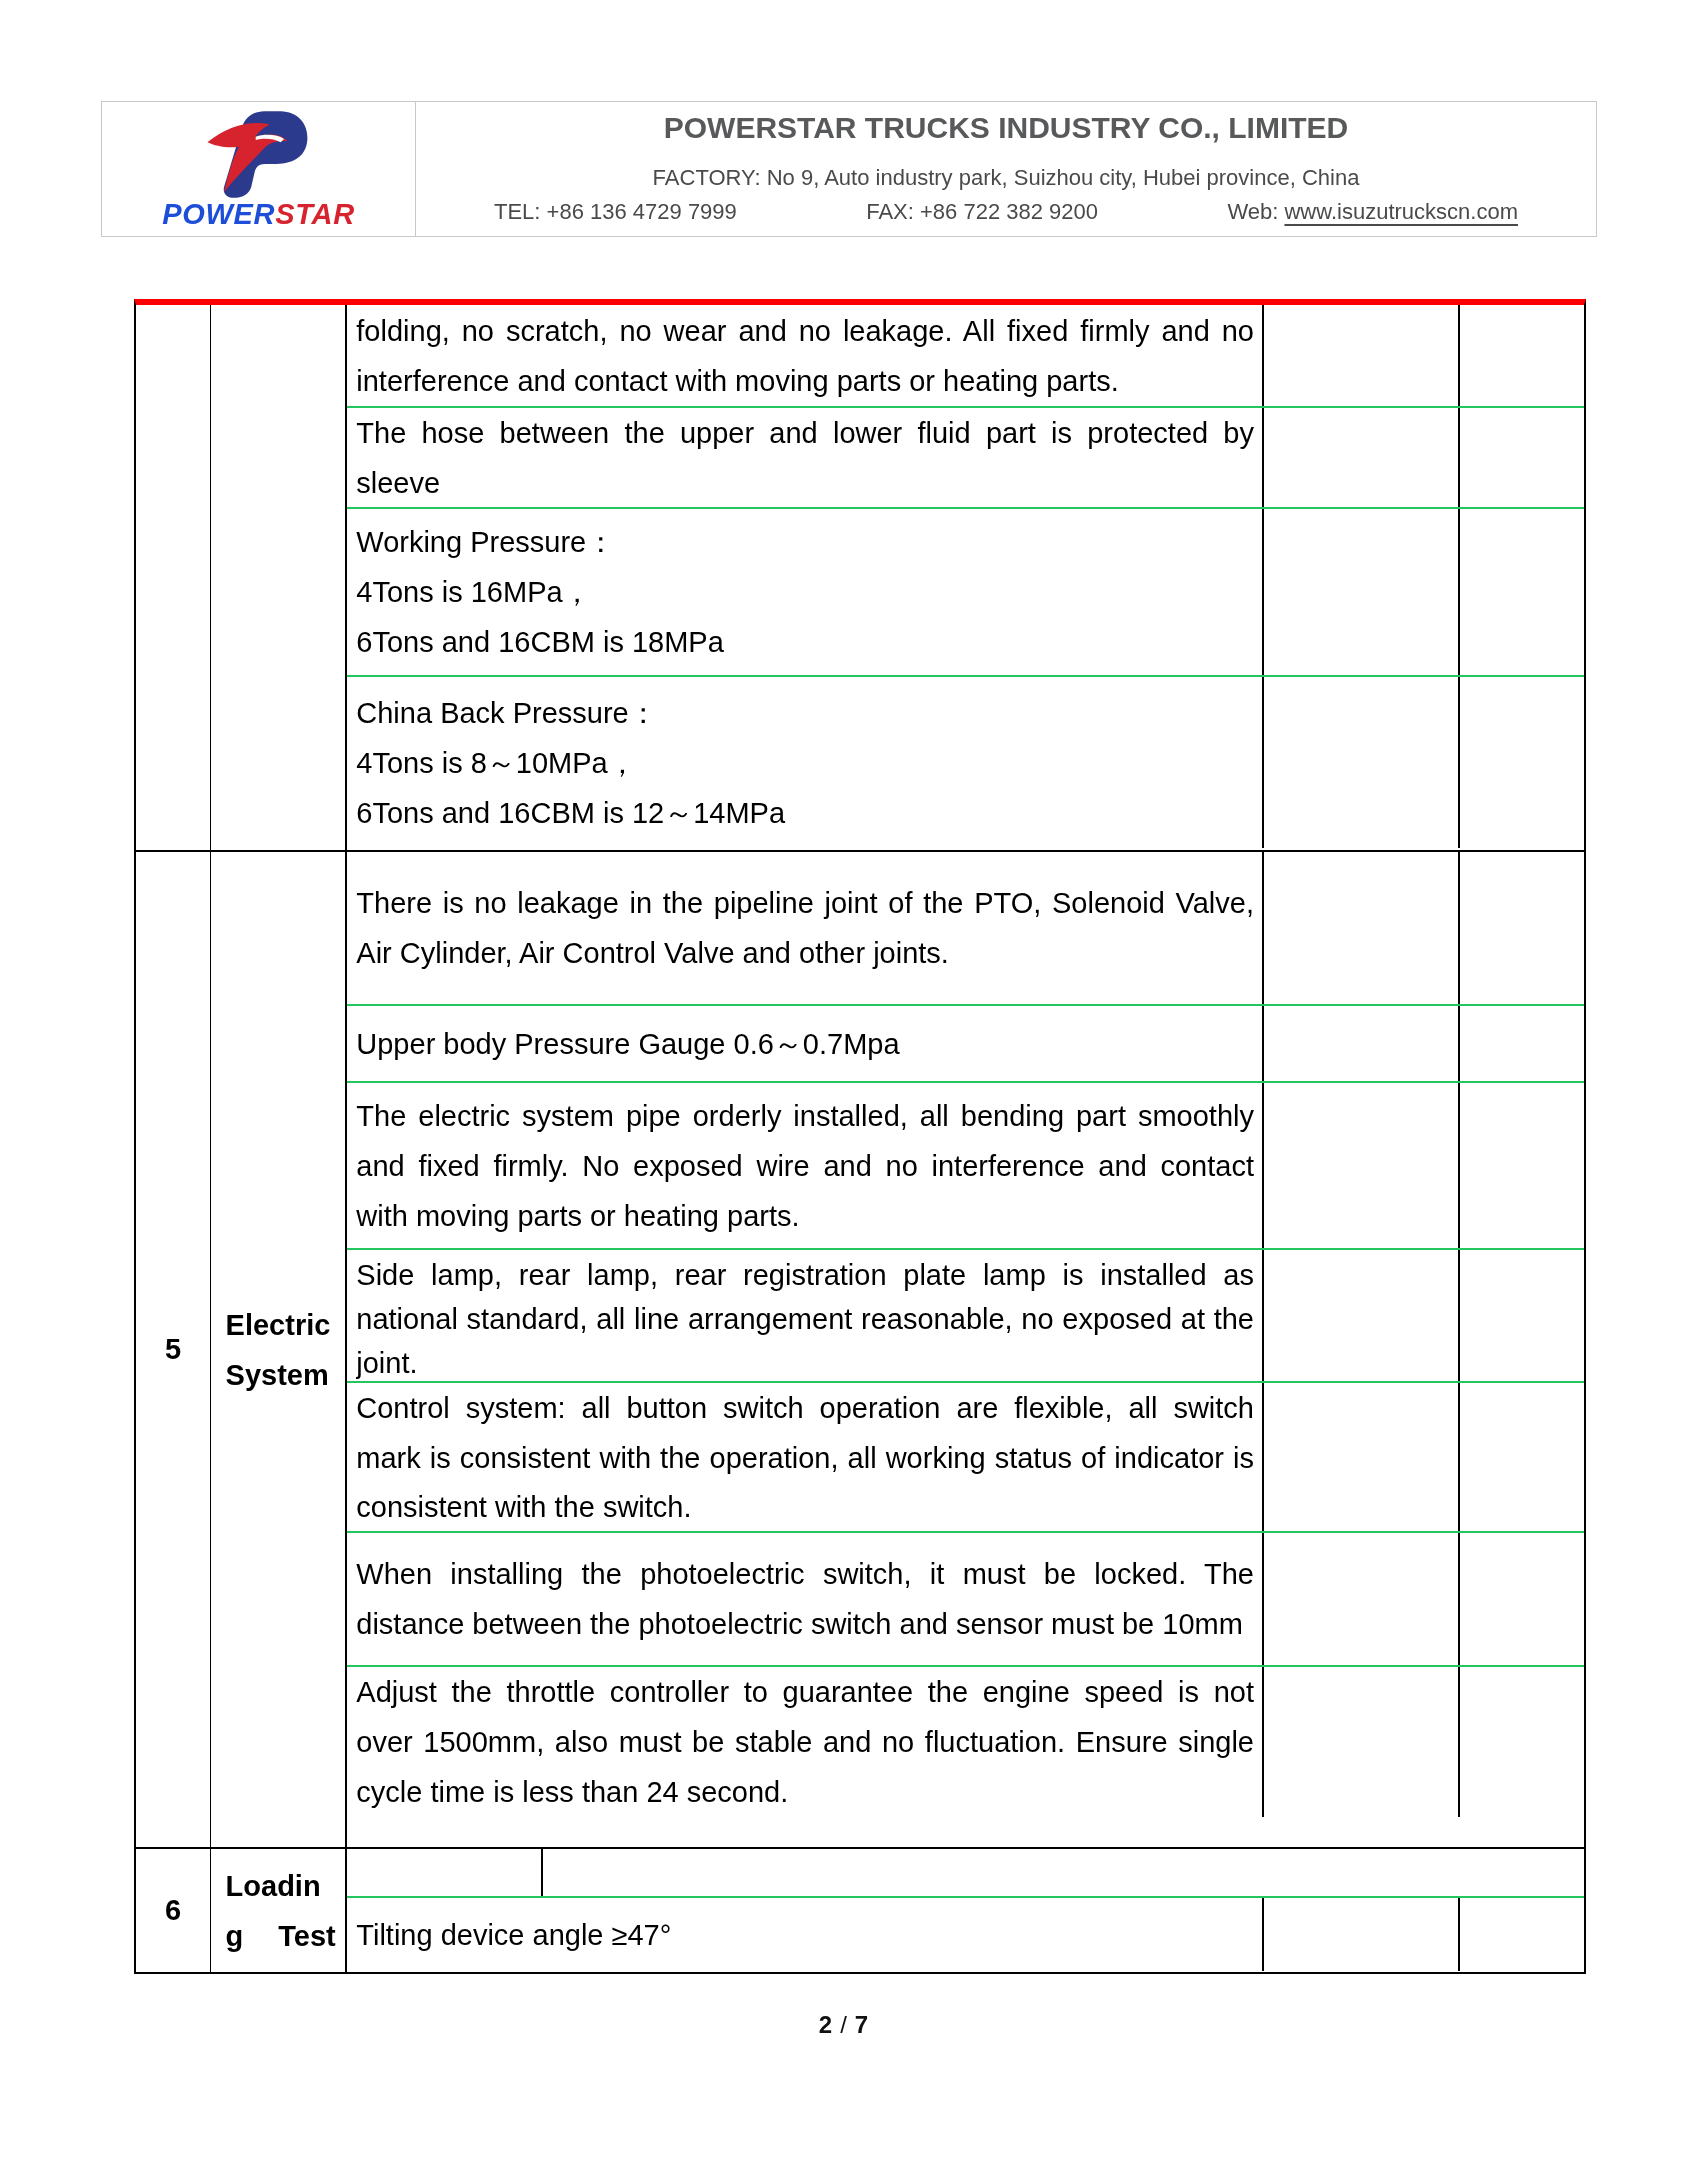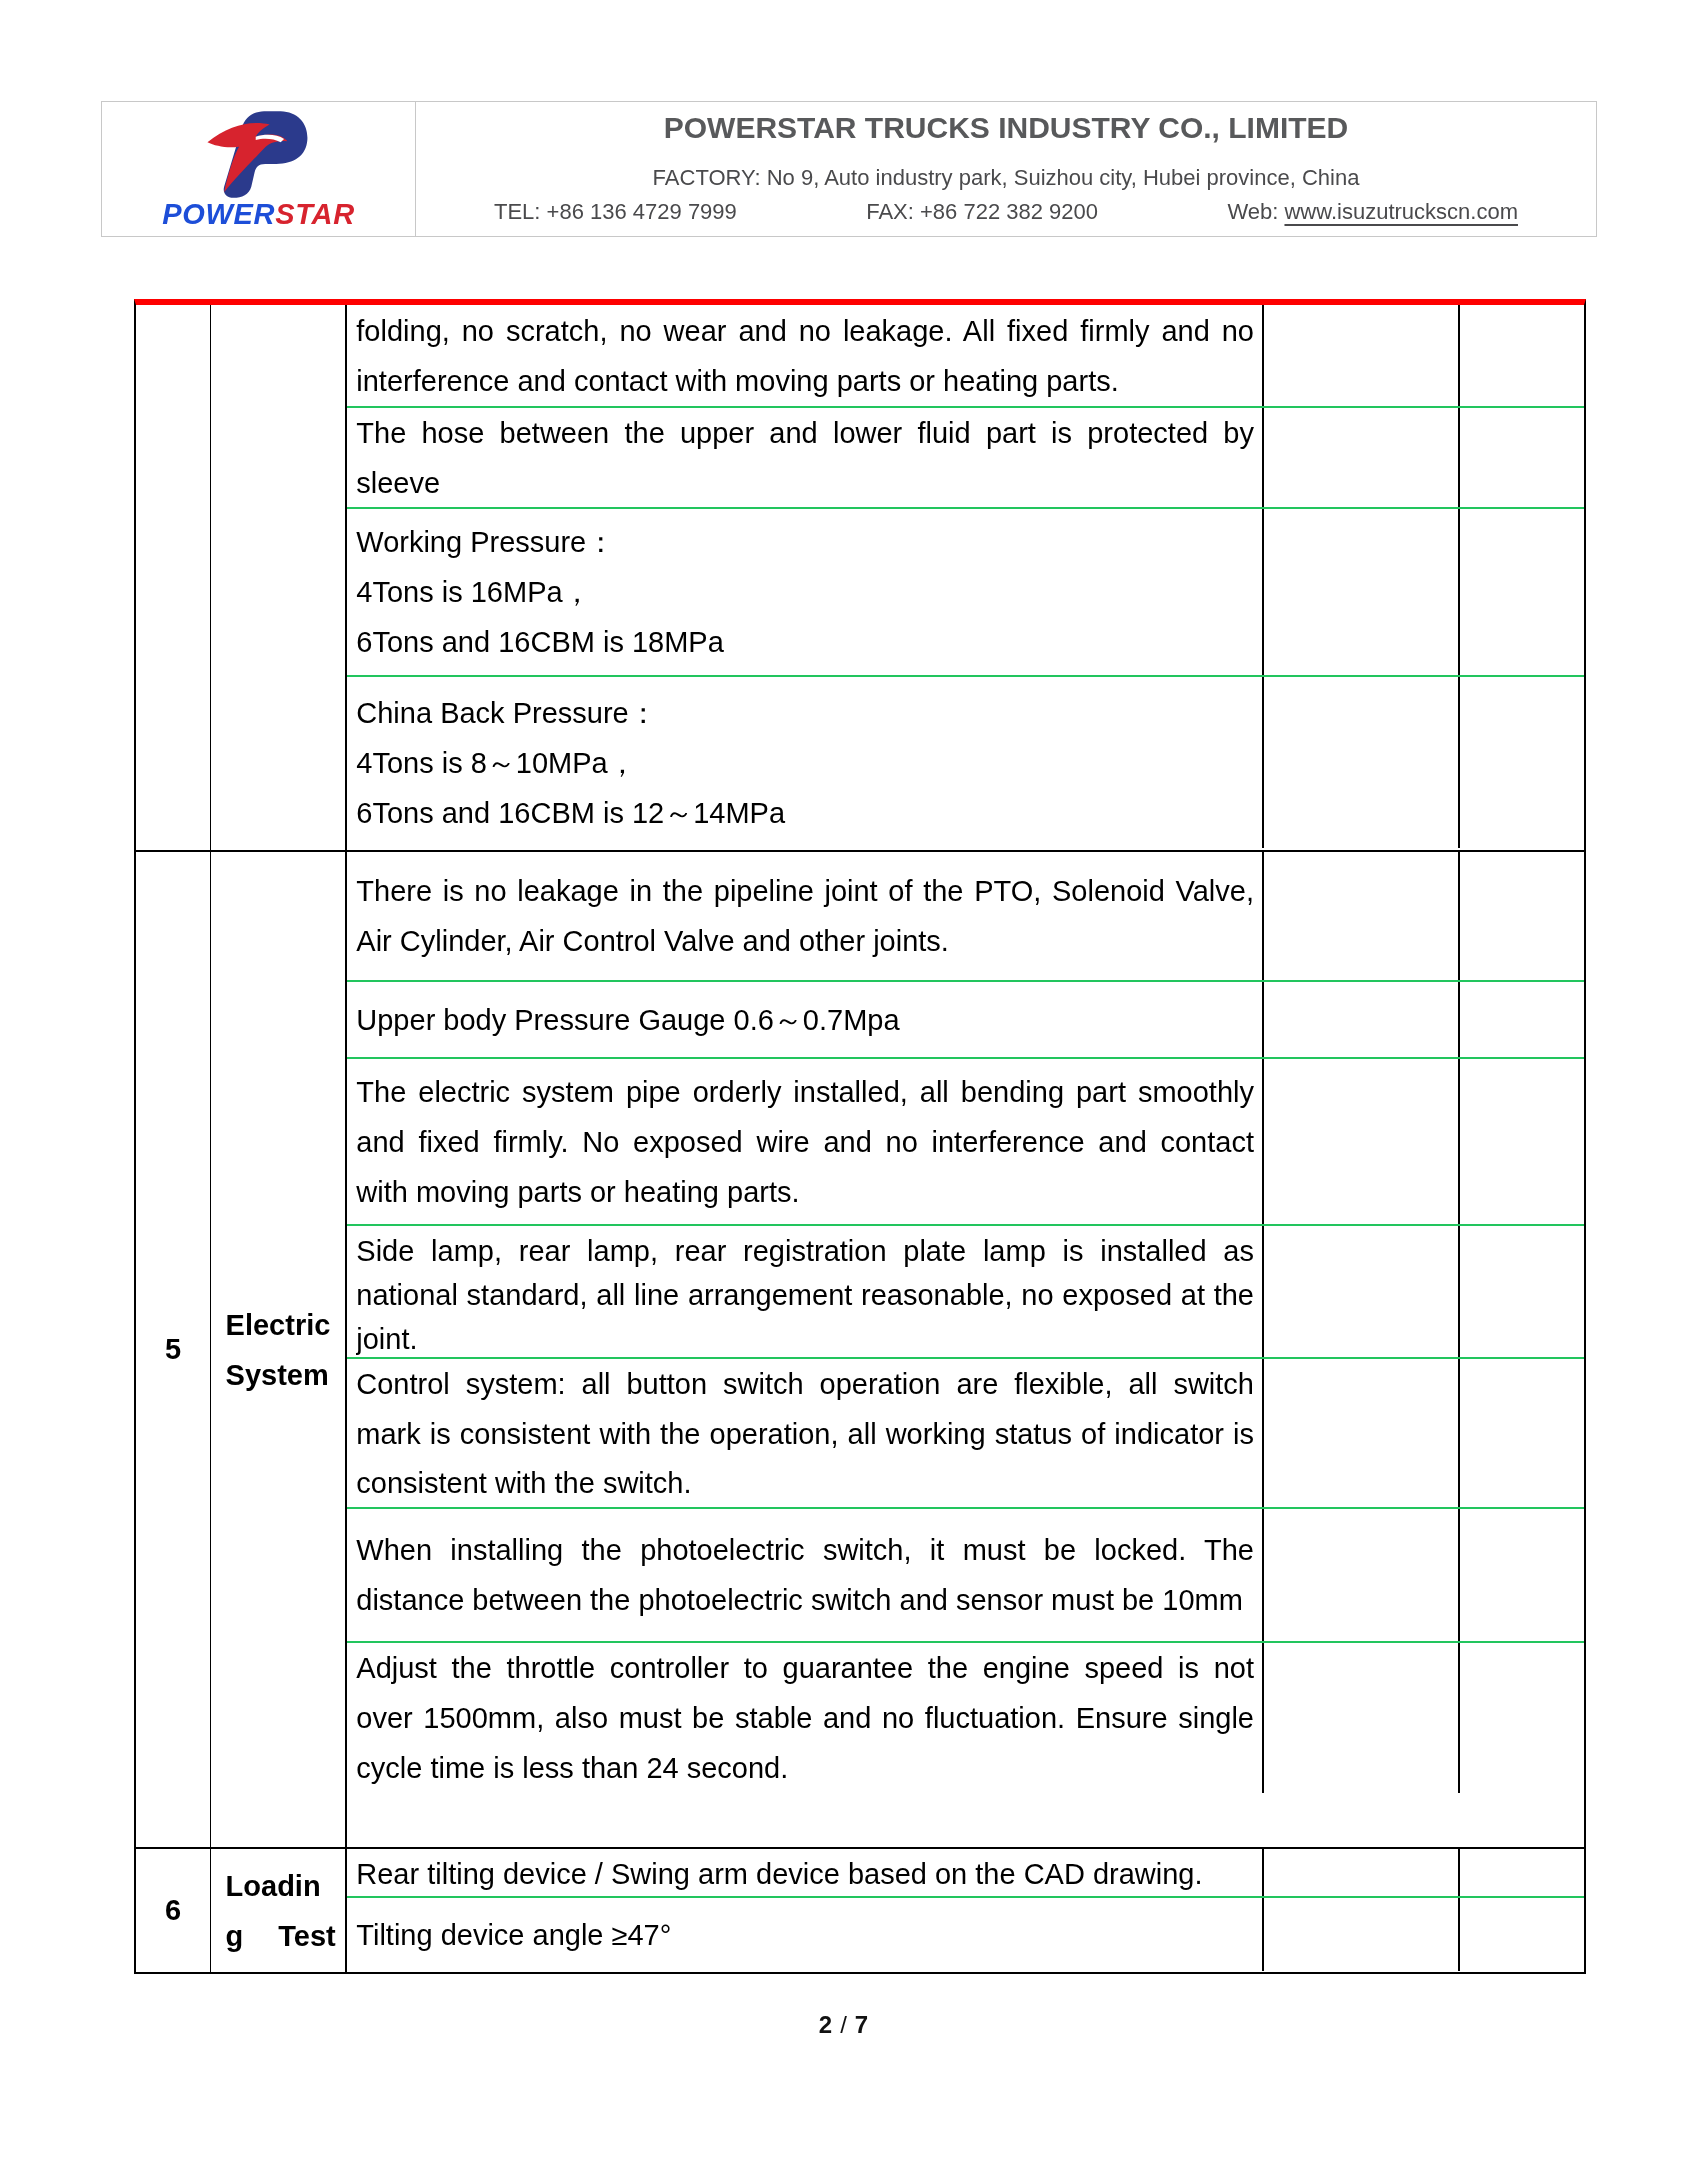--- a/index.html
+++ b/index.html
@@ -165,21 +165,21 @@
       </div>
     </section>
 
     <section class="sec" style="height:998px">
       <div class="cell num">5</div>
       <div class="cell cat">
         <div class="ln">Electric</div>
         <div class="ln">System</div>
       </div>
       <div class="rows">
-        <div class="trow" style="height:128px">
+        <div class="trow" style="height:152px">
           <div class="cell content">
             <div class="ln jl">There is no leakage in the pipeline joint of the PTO, Solenoid Valve,</div>
             <div class="ln">Air Cylinder, Air Control Valve and other joints.</div>
           </div>
           <div class="cell c4"></div>
           <div class="cell c5"></div>
         </div>
         <div class="trow" style="height:77px">
           <div class="cell content">
             <div class="ln">Upper body Pressure Gauge 0.6～0.7Mpa</div>
@@ -235,23 +235,20 @@
     </section>
 
     <section class="sec" style="height:125px">
       <div class="cell num">6</div>
       <div class="cell cat">
         <div class="ln">Loadin</div>
         <div class="ln jl">g Test</div>
       </div>
       <div class="rows">
         <div class="trow" style="height:47px">
-          <div class="cell content">
-            <div class="ln">Rear tilting device / Swing arm device based on the CAD drawing.</div>
-          </div>
           <div class="cell c4"></div>
           <div class="cell c5"></div>
         </div>
         <div class="trow" style="height:75px">
           <div class="cell content">
             <div class="ln">Tilting device angle ≥47°</div>
           </div>
           <div class="cell c4"></div>
           <div class="cell c5"></div>
         </div>

